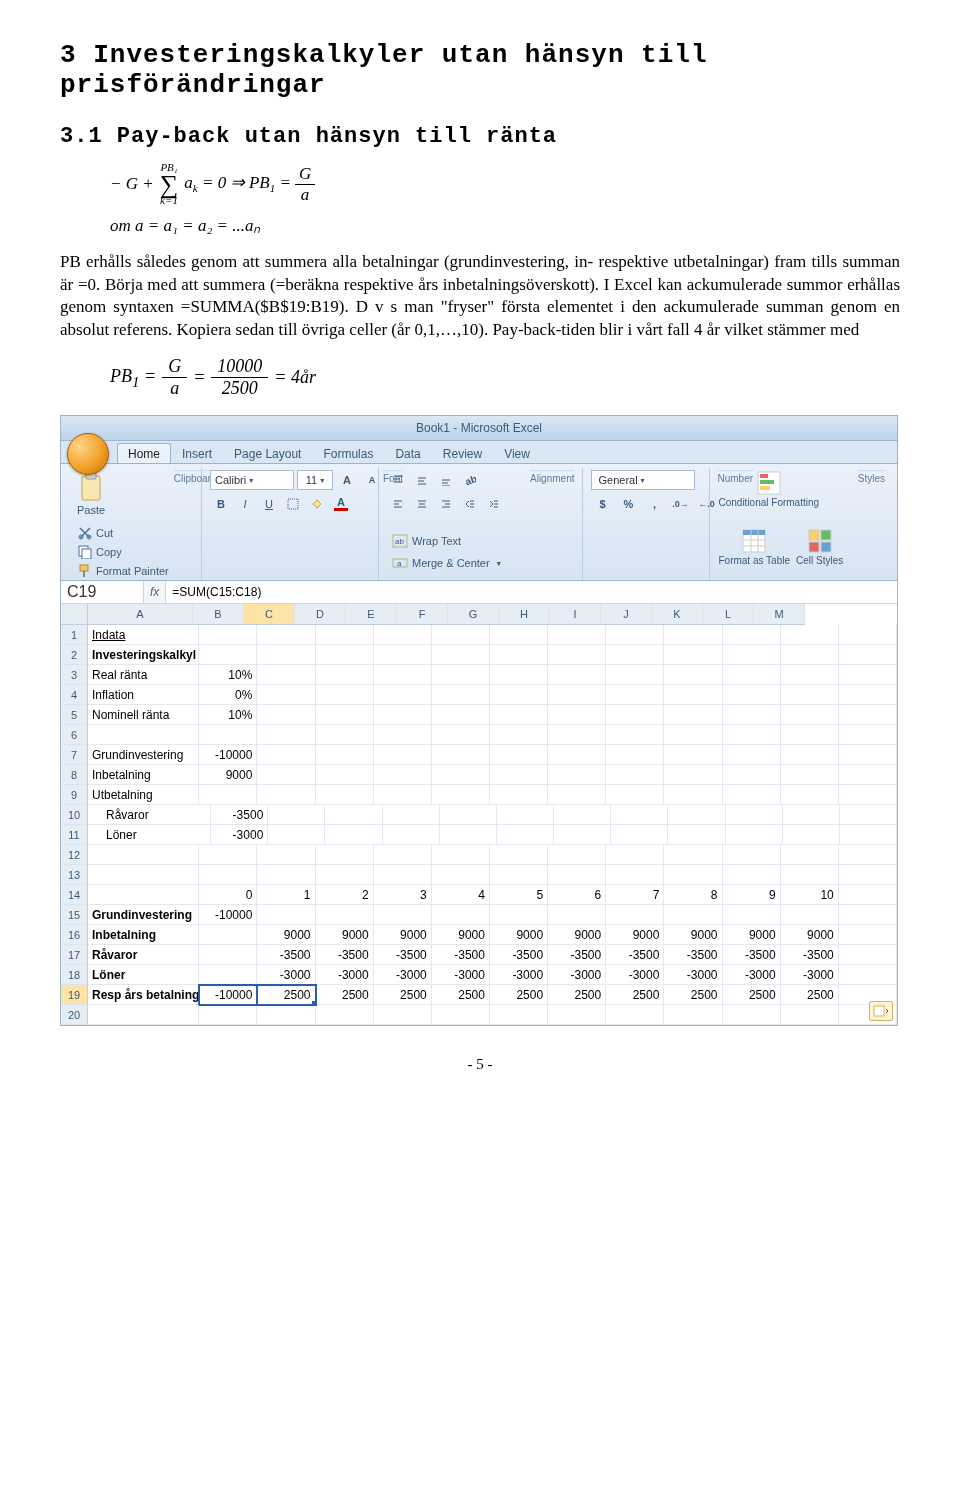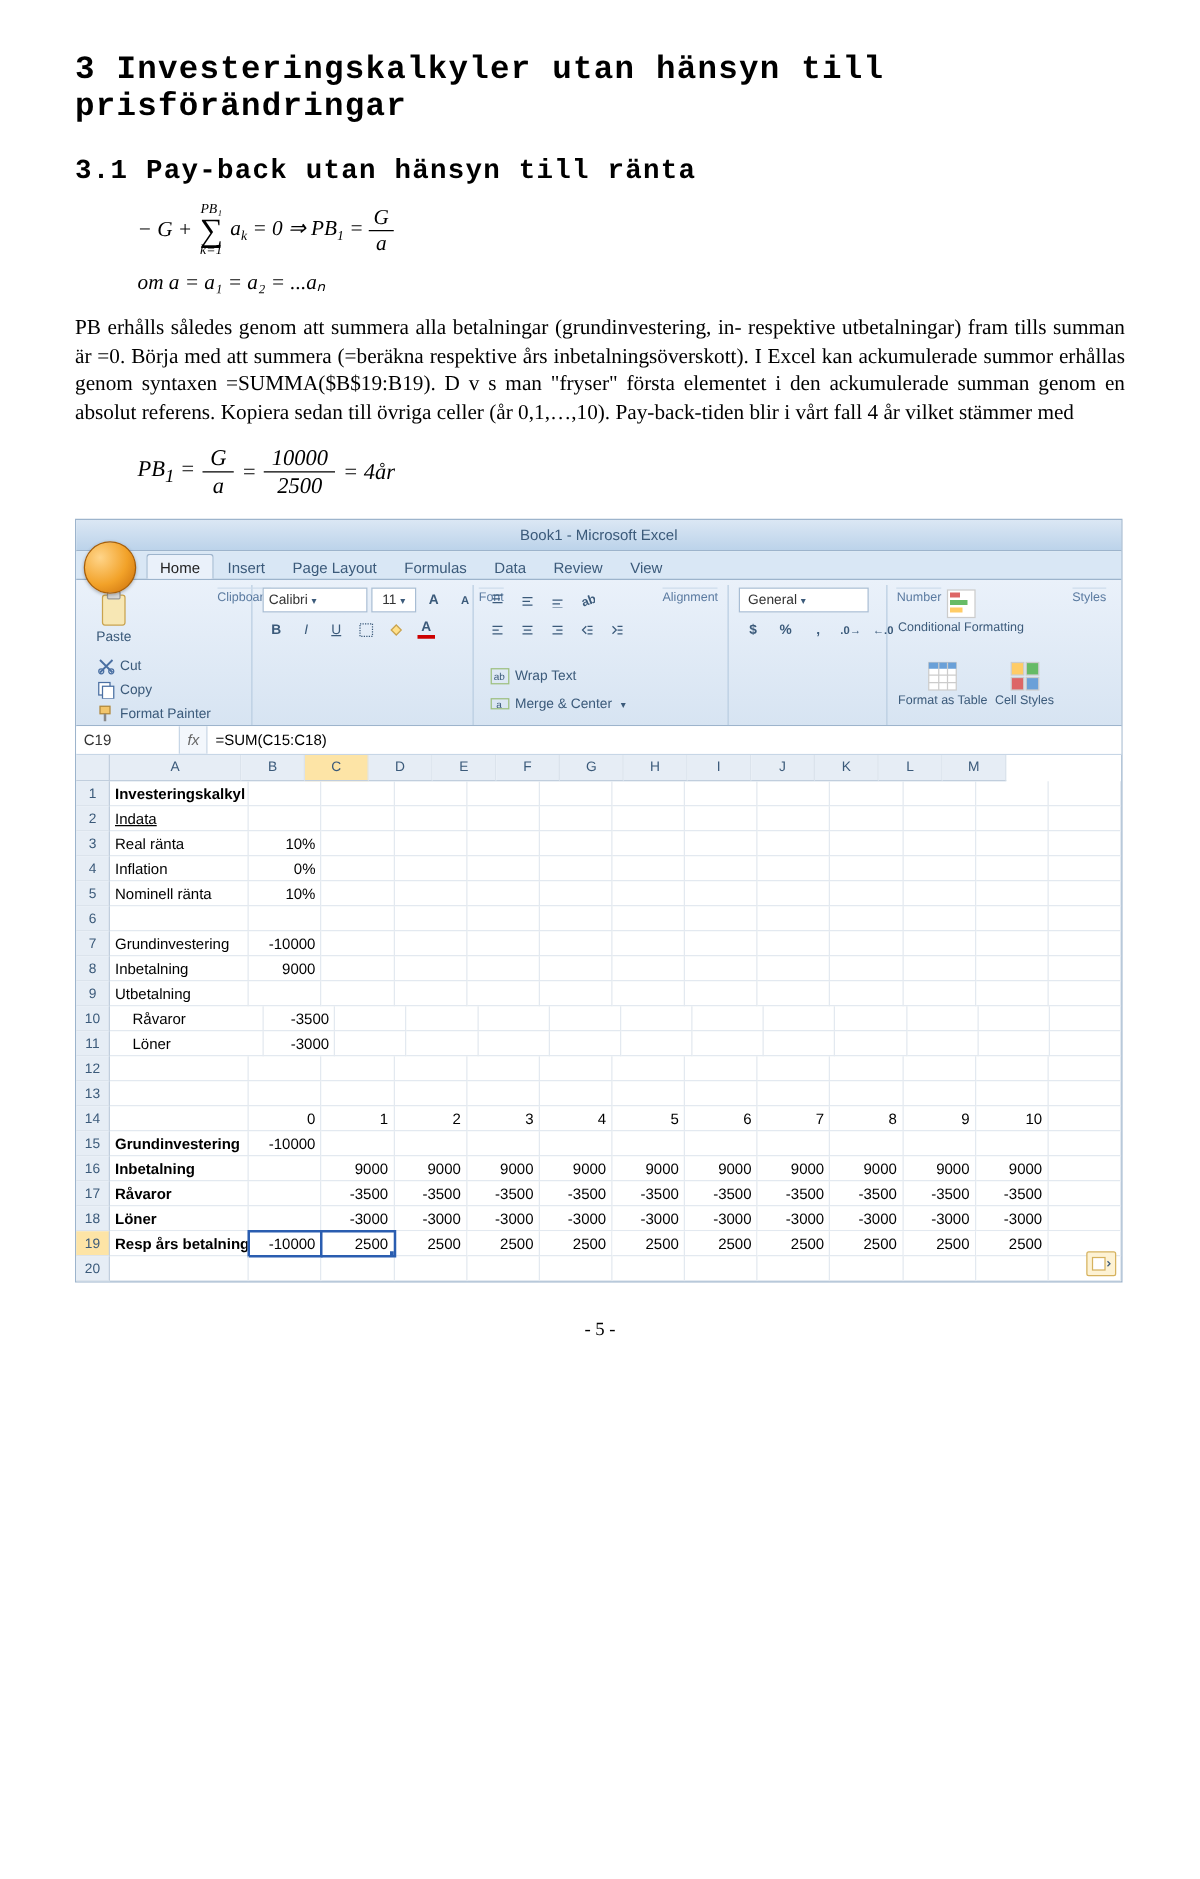--- a/index.html
+++ b/index.html
@@ -149,21 +149,21 @@
   .vstack { display:flex; flex-direction:column; align-items:center; gap:0px; font-size:10px; color:#3b5a7a;}
   .vstack svg { margin-bottom:1px; }
   .number-row { display:flex; gap:4px; align-items:center;}
   .general-box { background:#fff; border:1px solid #a8bdd4; height:18px; width:90px; font-size:11px; padding:0 6px; display:flex; align-items:center; color:#333; }
 
   .fx-bar {
     display:flex; align-items:center; border-bottom:1px solid #c7d6e6;
     background:#f3f7fc; height:22px;
   }
   .name-box {
-    width:70px; border-right:1px solid #c7d6e6; padding:0 6px; font-size:12px; background:#fff;
+    width:70px; border-right:1px solid #c7d6e6; padding:0 6px; font-size:16px; background:#fff;
     height:100%; display:flex; align-items:center;
   }
   .fx-label { padding:0 6px; font-style:italic; color:#666; font-size:12px;}
   .formula-input {
     flex:1; padding:0 6px; font-size:12px; color:#000; background:#fff; height:100%;
     display:flex; align-items:center; border-left:1px solid #c7d6e6;
   }
 
   .sheet {
     display:flex;
@@ -530,36 +530,36 @@
             <div class="colhdr" style="width: 50px;">F</div>
             <div class="colhdr" style="width: 50px;">G</div>
             <div class="colhdr" style="width: 50px;">H</div>
             <div class="colhdr" style="width: 50px;">I</div>
             <div class="colhdr" style="width: 50px;">J</div>
             <div class="colhdr" style="width: 50px;">K</div>
             <div class="colhdr" style="width: 50px;">L</div>
             <div class="colhdr" style="width: 50px;">M</div>
           </div>
           <div class="gridrow">
+            <div class="cell u" style="width: 104px;">Indata</div>
+            <div class="cell" style="width: 50px;"></div>
+            <div class="cell" style="width: 50px;"></div>
+            <div class="cell" style="width: 50px;"></div>
+            <div class="cell" style="width: 50px;"></div>
+            <div class="cell" style="width: 50px;"></div>
+            <div class="cell" style="width: 50px;"></div>
+            <div class="cell" style="width: 50px;"></div>
+            <div class="cell" style="width: 50px;"></div>
+            <div class="cell" style="width: 50px;"></div>
+            <div class="cell" style="width: 50px;"></div>
+            <div class="cell" style="width: 50px;"></div>
+            <div class="cell" style="width: 50px;"></div>
+          </div>
+          <div class="gridrow">
             <div class="cell b" style="width: 104px;">Investeringskalkyl</div>
-            <div class="cell" style="width: 50px;"></div>
-            <div class="cell" style="width: 50px;"></div>
-            <div class="cell" style="width: 50px;"></div>
-            <div class="cell" style="width: 50px;"></div>
-            <div class="cell" style="width: 50px;"></div>
-            <div class="cell" style="width: 50px;"></div>
-            <div class="cell" style="width: 50px;"></div>
-            <div class="cell" style="width: 50px;"></div>
-            <div class="cell" style="width: 50px;"></div>
-            <div class="cell" style="width: 50px;"></div>
-            <div class="cell" style="width: 50px;"></div>
-            <div class="cell" style="width: 50px;"></div>
-          </div>
-          <div class="gridrow">
-            <div class="cell u" style="width: 104px;">Indata</div>
             <div class="cell" style="width: 50px;"></div>
             <div class="cell" style="width: 50px;"></div>
             <div class="cell" style="width: 50px;"></div>
             <div class="cell" style="width: 50px;"></div>
             <div class="cell" style="width: 50px;"></div>
             <div class="cell" style="width: 50px;"></div>
             <div class="cell" style="width: 50px;"></div>
             <div class="cell" style="width: 50px;"></div>
             <div class="cell" style="width: 50px;"></div>
             <div class="cell" style="width: 50px;"></div>

